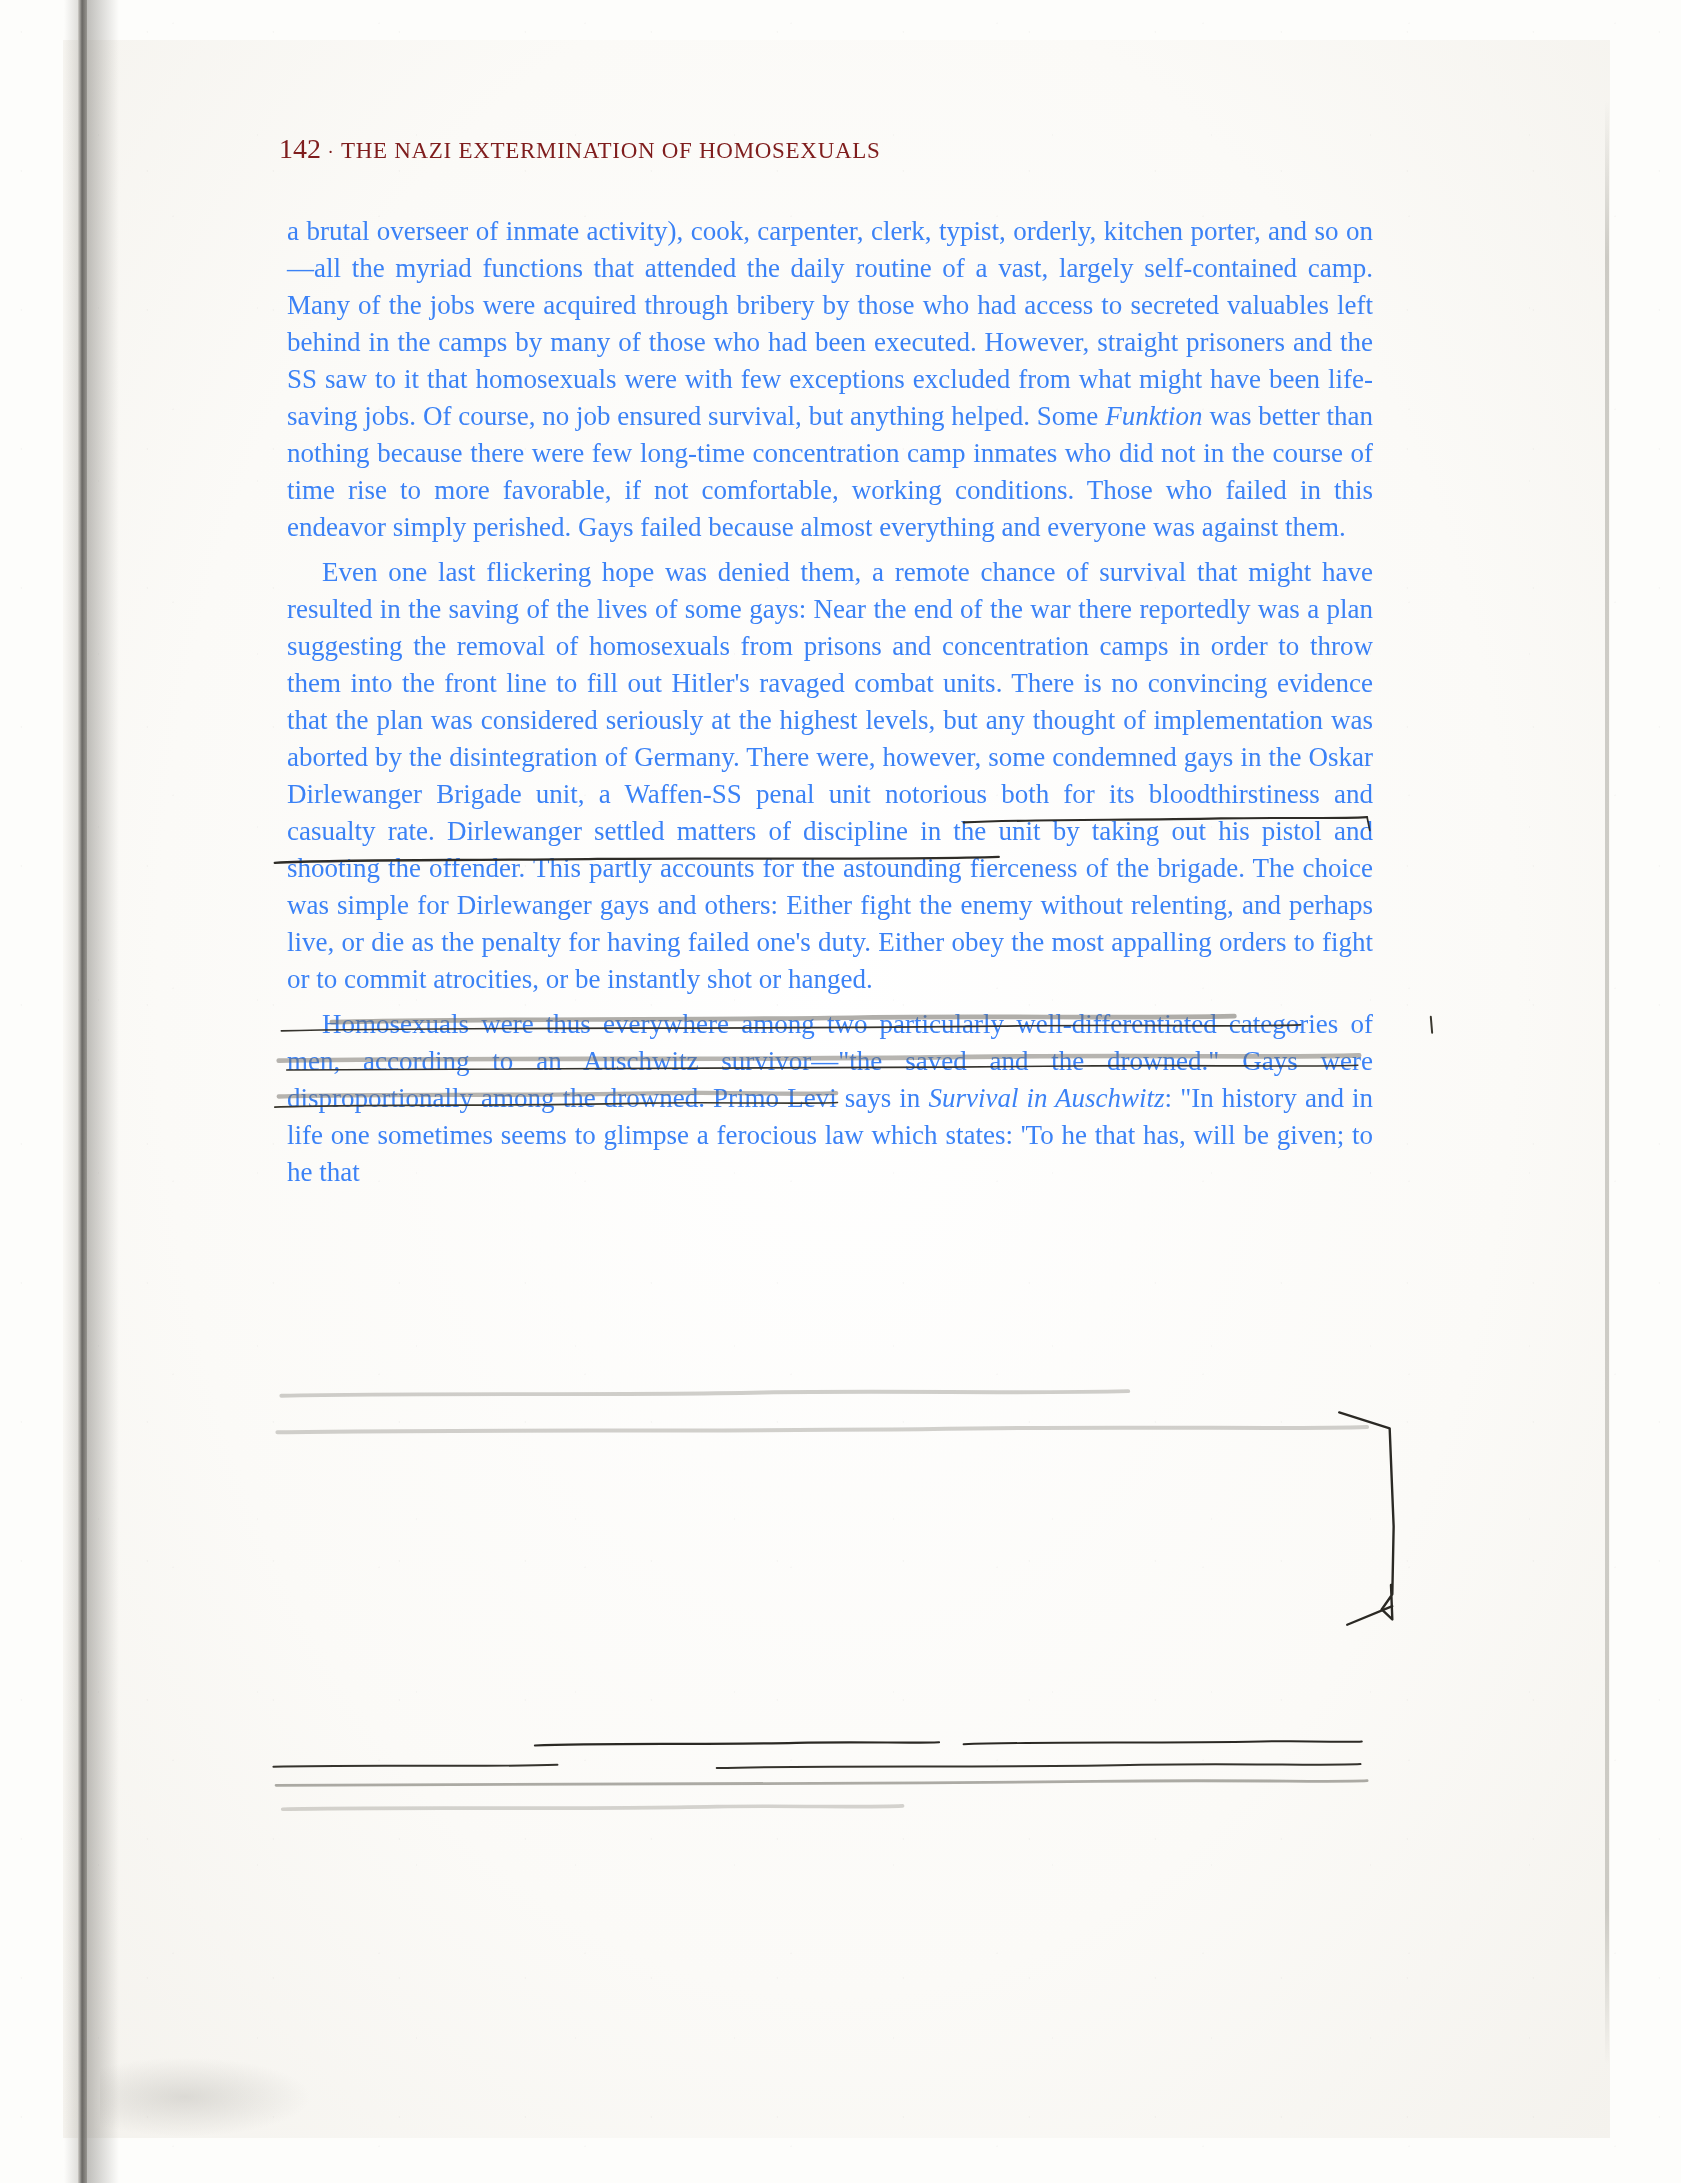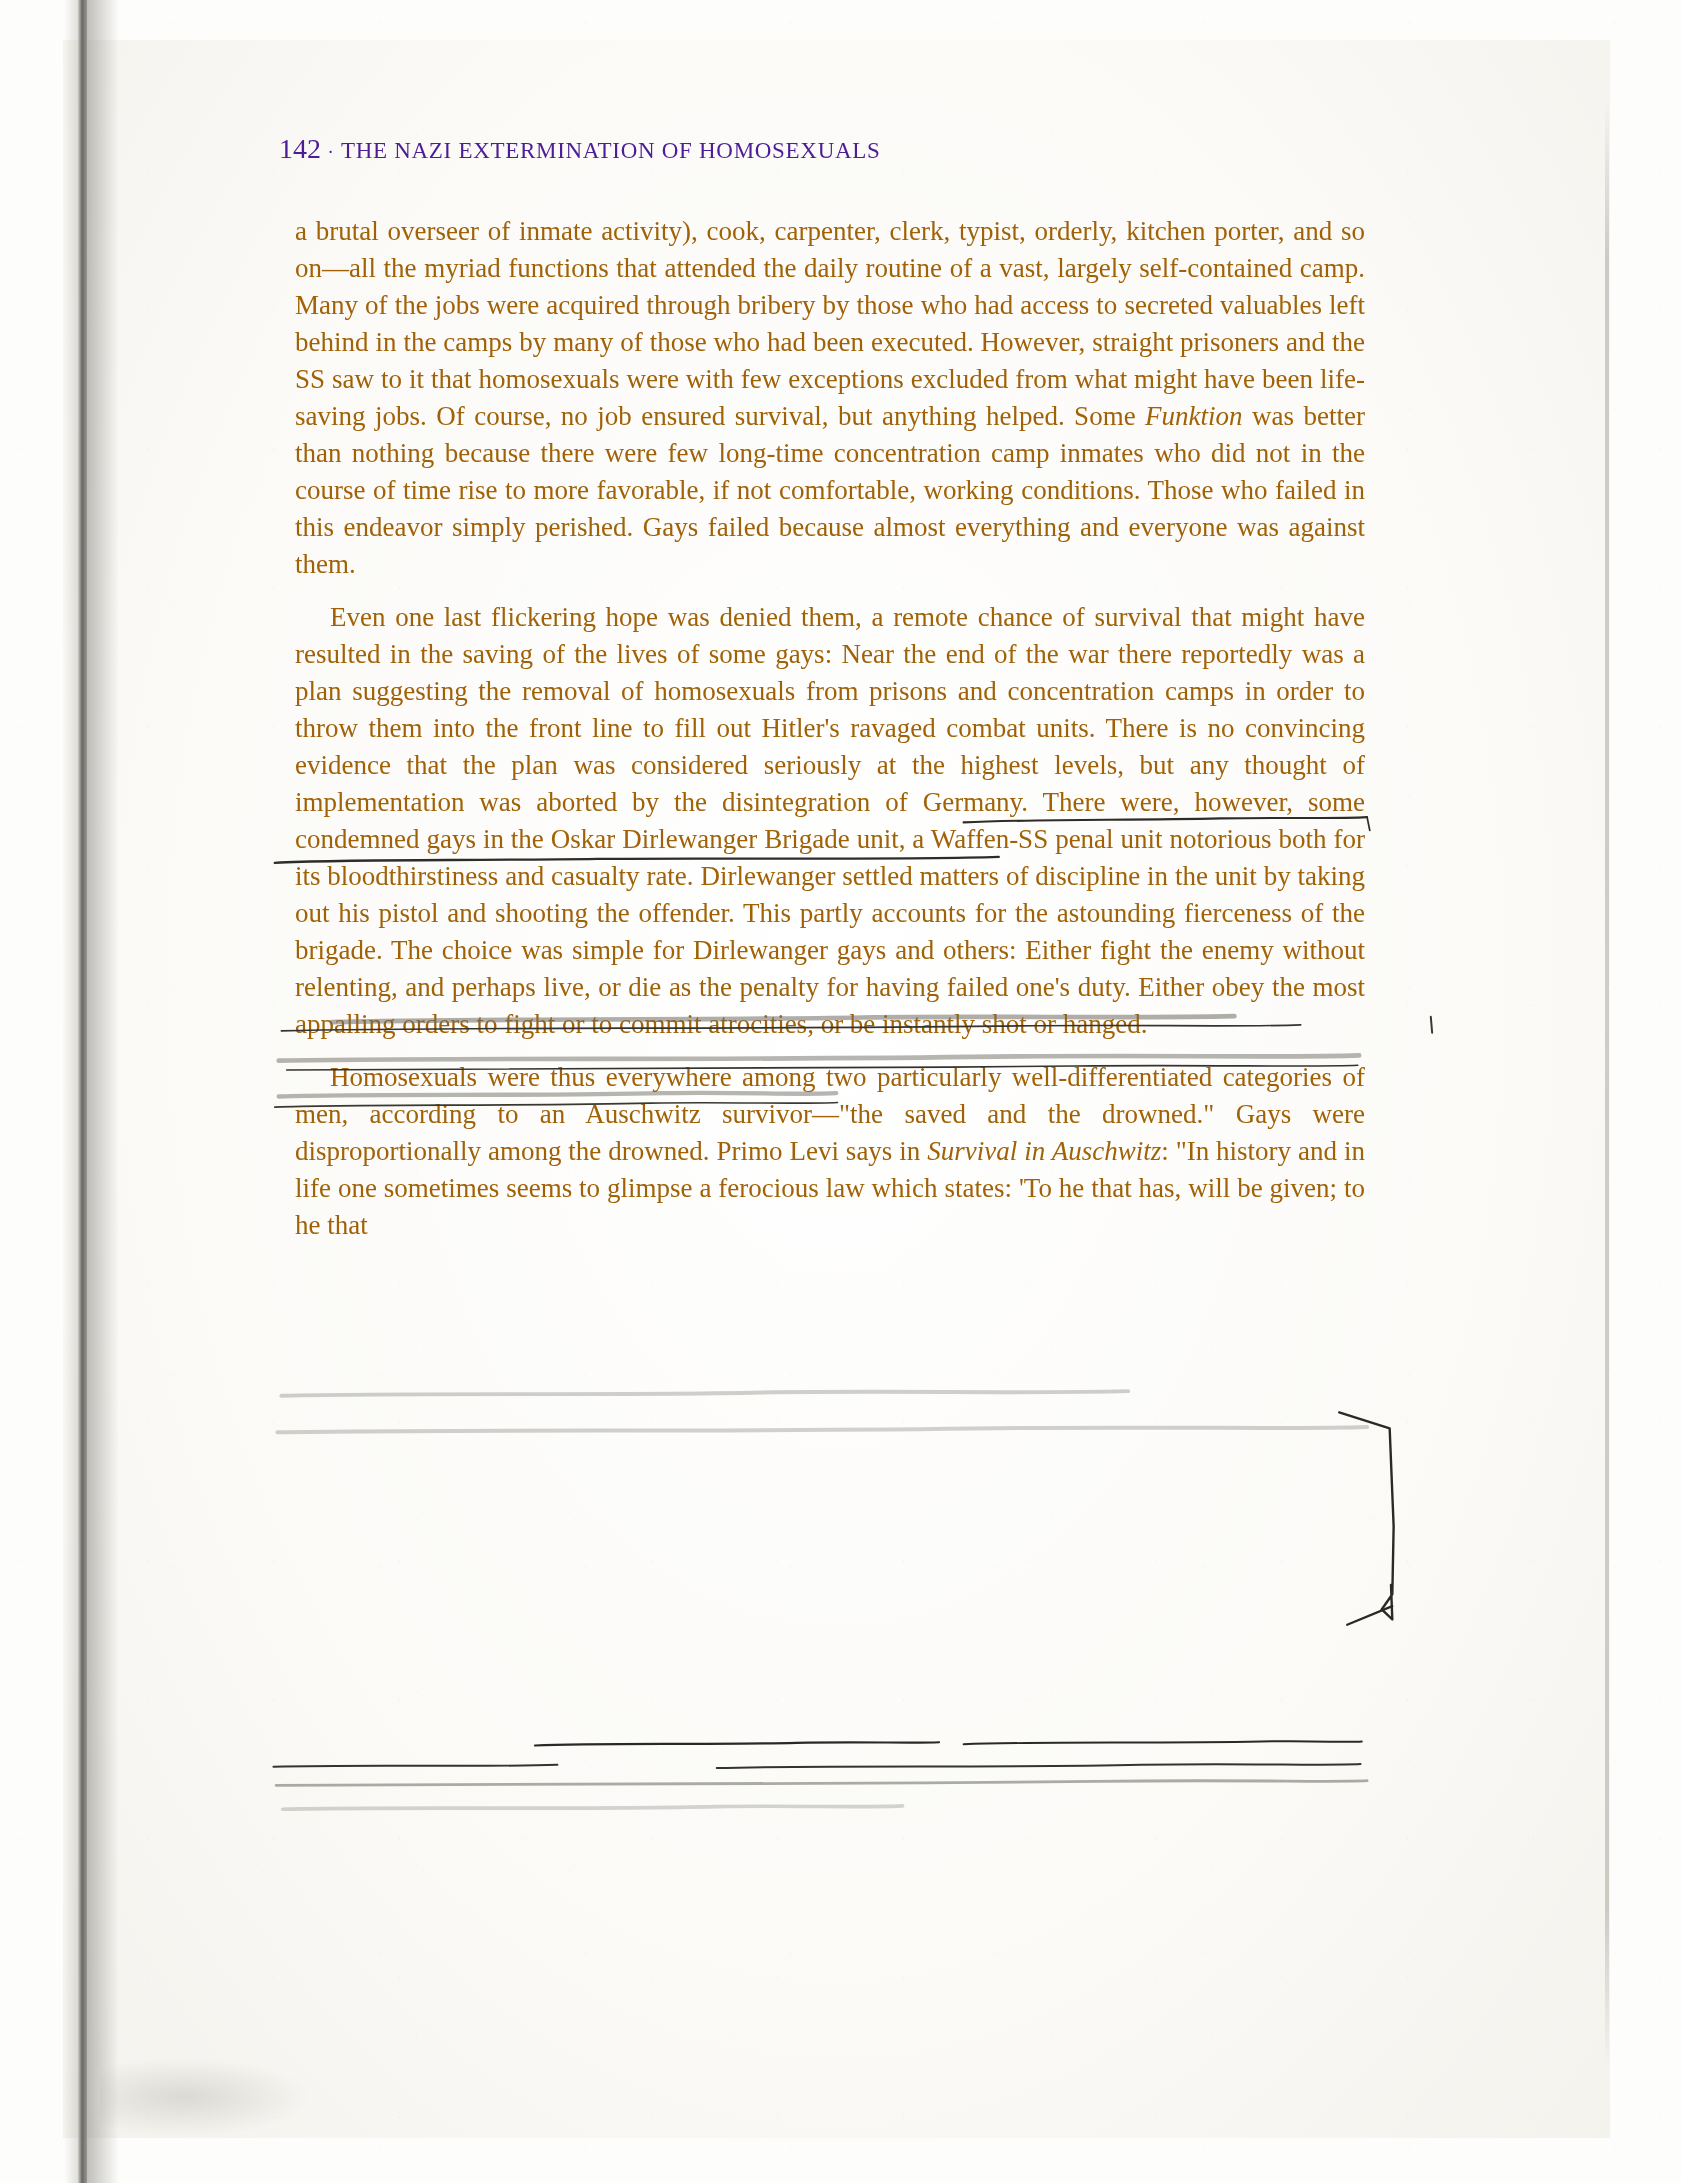--- a/index.html
+++ b/index.html
@@ -72,43 +72,43 @@
   #content {
     position: absolute;
     left: 279px;
     top: 133px;
     width: 1102px;
   }
 
   #running-head {
     font-size: 22px;
     letter-spacing: 0.6px;
-    color: #4c1d95;
+    color: #7f1d1d;
     margin: 0 0 48px 0;
     white-space: nowrap;
   }
   #running-head .folio {
     font-size: 28px;
     letter-spacing: 0;
   }
   #running-head .sep {
     font-size: 18.6px;
     padding: 0 6.6px;
   }
   #running-head .title {
     font-variant: small-caps;
     font-size: 23px;
     letter-spacing: 0.7px;
   }
 
   p.para {
-    margin: 16px;
+    margin: 8px;
     font-size: 27px;
     line-height: 37px;
-    color: #a16207;
+    color: #3b82f6;
     text-align: justify;
     text-justify: inter-word;
     -webkit-hyphens: manual;
     hyphens: manual;
   }
   p.para + p.para {
     text-indent: 35px;
   }
   p.para i, p.para em { font-style: italic; }
 

